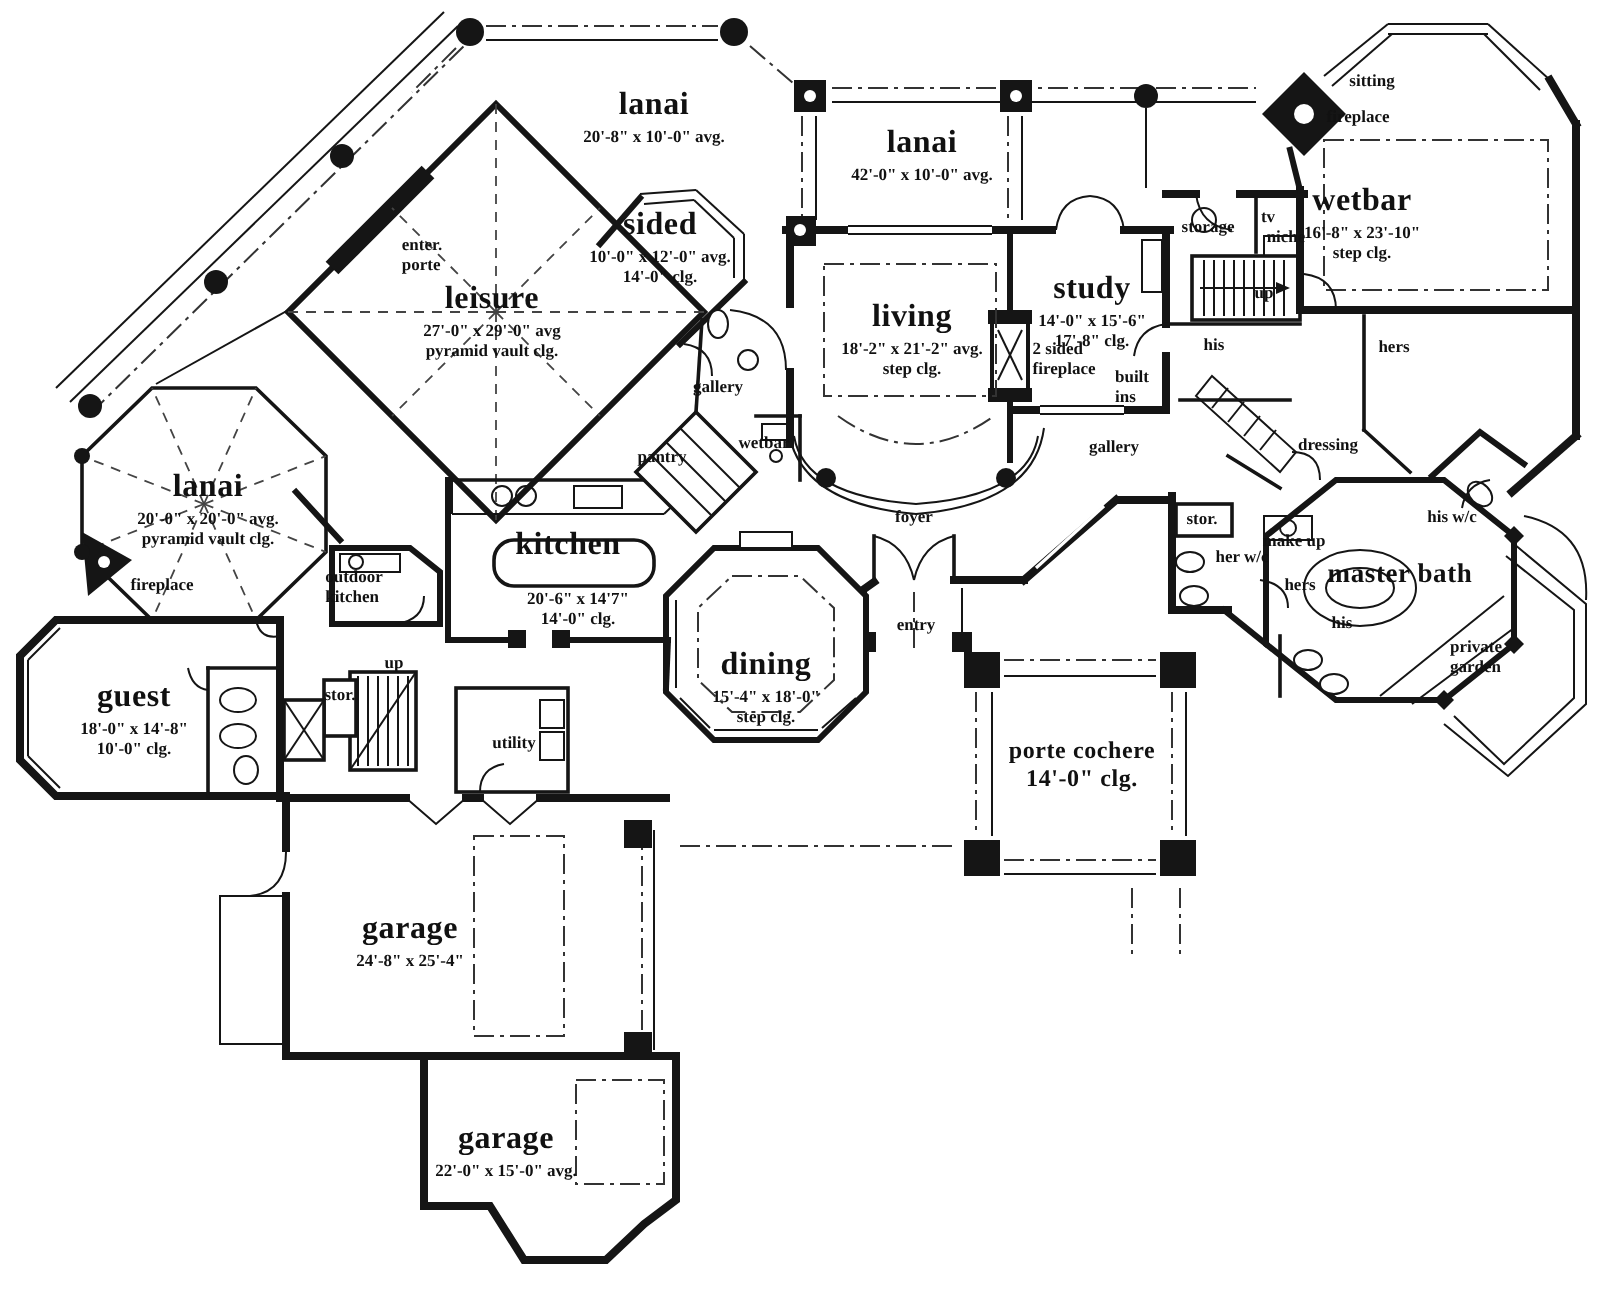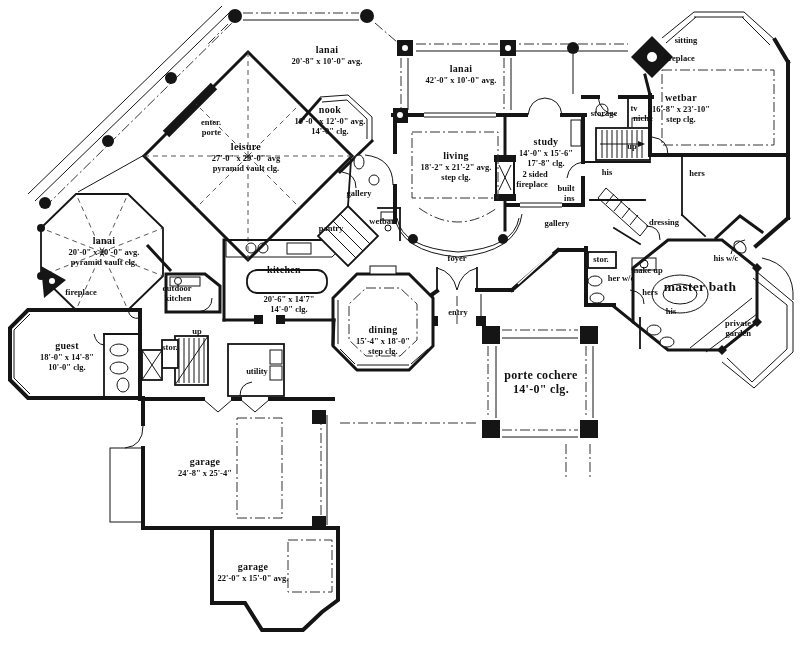--- a/index.html
+++ b/index.html
@@ -1,26 +1,26 @@
 <!DOCTYPE html>
 <html><head>
 <meta charset="utf-8">
 <style>
   html,body{margin:0;padding:0;background:#ffffff;}
   #plan{position:relative;width:800px;height:652px;background:#ffffff;overflow:hidden;
         font-family:"Liberation Serif", serif;color:#111;}
   #walls{position:absolute;left:0;top:0;}
   .room-lbl{position:absolute;transform:translateX(-50%);text-align:center;line-height:1.18;
             white-space:nowrap;z-index:5;}
-  .rname{font-size:10px;font-weight:bold;letter-spacing:.3px;}
+  .rname{font-size:16px;font-weight:bold;letter-spacing:.3px;}
   .rname.big{font-size:13.5px;}
   .rname.mid{font-size:12px;}
   .rdim{font-size:8.5px;font-weight:bold;}
   .small-lbl{position:absolute;transform:translateX(-50%);font-size:8.5px;font-weight:bold;
-             white-space:nowrap;line-height:1.12;text-align:right;z-index:5;}
+             white-space:nowrap;line-height:1.12;text-align:left;z-index:5;}
 </style>
 </head>
 <body>
 
 <div id="plan">
 
 <svg id="walls" width="800" height="652" viewBox="0 0 800 652">
   <defs></defs>
   <style>
     .w4{stroke:#151515;stroke-width:4;fill:none;stroke-linecap:square;}
@@ -393,21 +393,21 @@
   <div class="rdim">pyramid vault clg.</div>
 </div>
 
 <div class="room-lbl" style="left:246px;top:141px">
   <div class="rname">leisure</div>
   <div class="rdim">27'-0" x 29'-0" avg</div>
   <div class="rdim">pyramid vault clg.</div>
 </div>
 
 <div class="room-lbl" style="left:330px;top:104px">
-  <div class="rname">nook</div>
+  <div class="rname">sided</div>
   <div class="rdim">10'-0" x 12'-0" avg.</div>
   <div class="rdim">14'-0" clg.</div>
 </div>
 
 <div class="room-lbl" style="left:456px;top:150px">
   <div class="rname">living</div>
   <div class="rdim">18'-2" x 21'-2" avg.</div>
   <div class="rdim">step clg.</div>
 </div>
 

